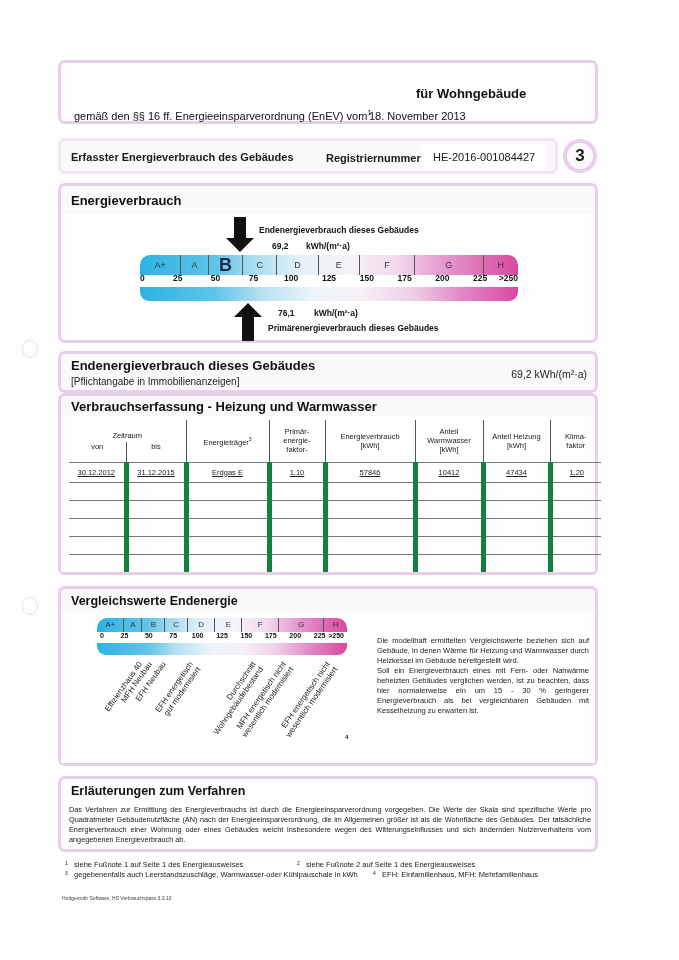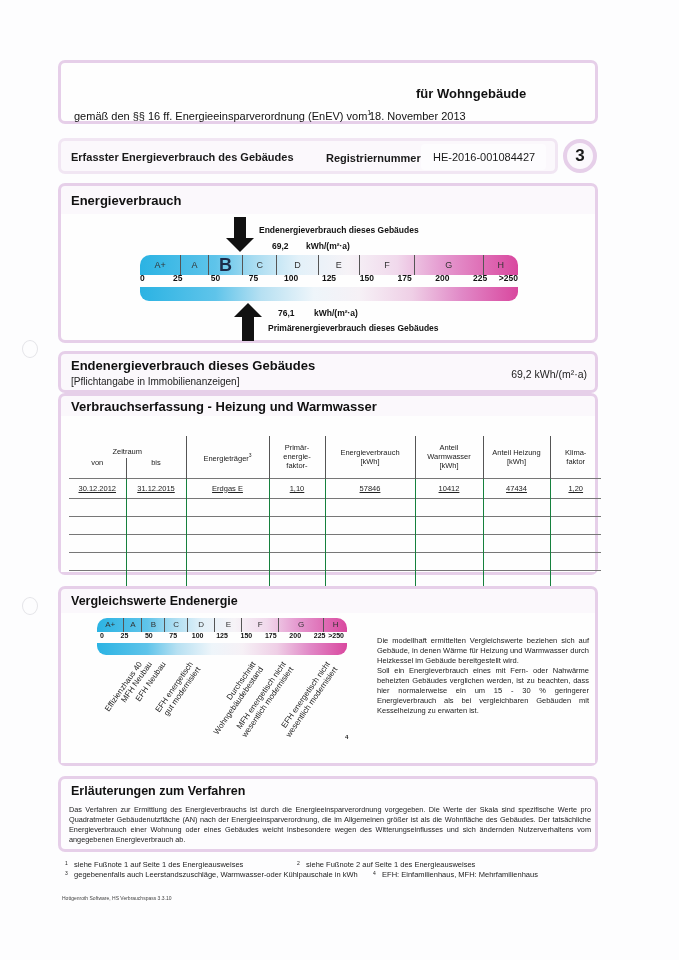--- a/index.html
+++ b/index.html
@@ -38,24 +38,24 @@
   .tick { position: absolute; font-weight: bold; color: #111; transform: translateX(-50%); }
 
   .arrow-down, .arrow-up { position: absolute; width: 28px; }
   .arrow-down .shaft, .arrow-up .shaft { position: absolute; left: 8px; width: 12px; background: #111; }
   .arrow-down .head { position: absolute; left: 0; width: 0; height: 0; border-left: 14px solid transparent; border-right: 14px solid transparent; border-top: 14px solid #111; }
   .arrow-up .head { position: absolute; left: 0; width: 0; height: 0; border-left: 14px solid transparent; border-right: 14px solid transparent; border-bottom: 14px solid #111; }
 
   .lbl { position: absolute; font-size: 8.5px; font-weight: bold; color: #111; white-space: nowrap; }
 
   
-  table.cons { position: absolute; left: 8px; top: 40px; width: 532px; border-collapse: collapse; font-size: 7.5px; color: #222; }
+  table.cons { position: absolute; left: 8px; top: 24px; width: 532px; border-collapse: collapse; font-size: 7.5px; color: #222; }
   table.cons th { font-weight: normal; text-align: center; vertical-align: middle; border-left: 1px solid #555; padding: 0 2px; }
   table.cons th:first-child { border-left: none; }
-  table.cons td { border-left: 1px solid #15803d; border-top: 1px solid #777; text-align: center; height: 18px; padding: 0; }
+  table.cons td { border-left: 5px solid #15803d; border-top: 1px solid #777; text-align: center; height: 18px; padding: 0; }
   table.cons td:first-child { border-left: none; }
   table.cons tr.first td { border-top: 1px solid #777; height: 20px; text-decoration: underline; }
 
   .rot-label { position: absolute; font-size: 8px; color: #222; transform-origin: left bottom; transform: rotate(-55deg); white-space: nowrap; line-height: 9px; }
 
   .para { position: absolute; font-size: 7.5px; line-height: 10px; color: #222; text-align: justify; }
 
   .fn { position: absolute; font-size: 7.5px; color: #222; white-space: nowrap; }
   .fn sup { font-size: 5px; vertical-align: top; }
 </style>

